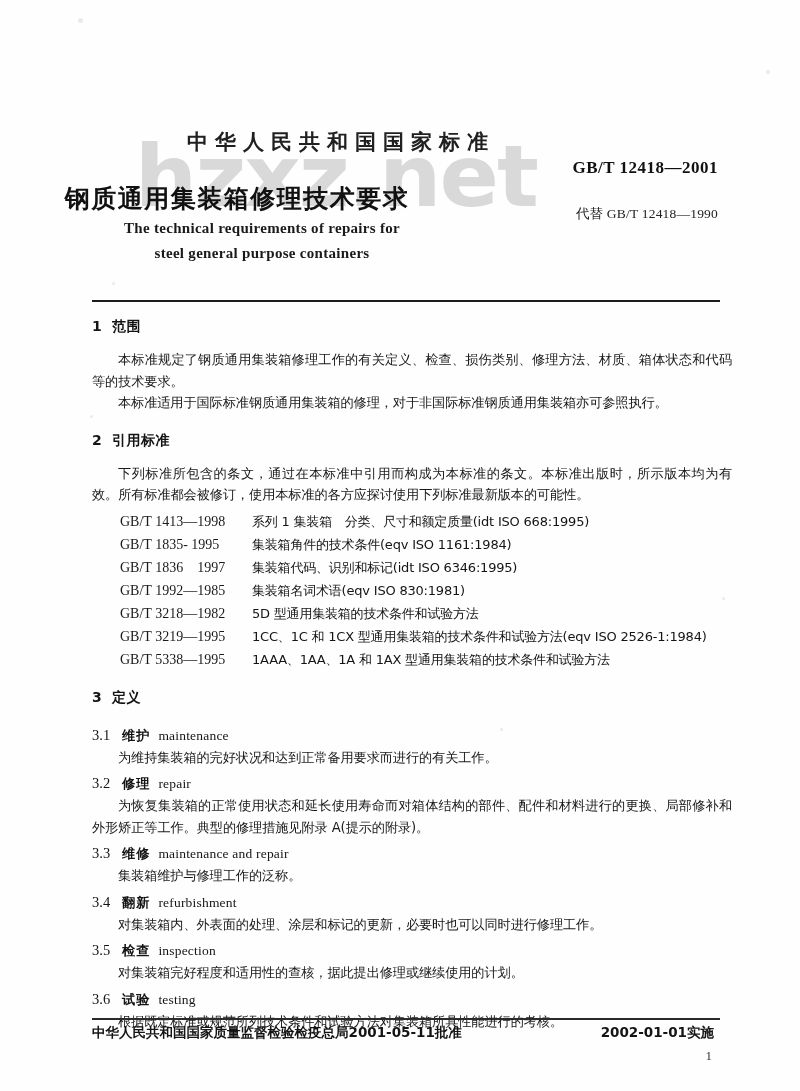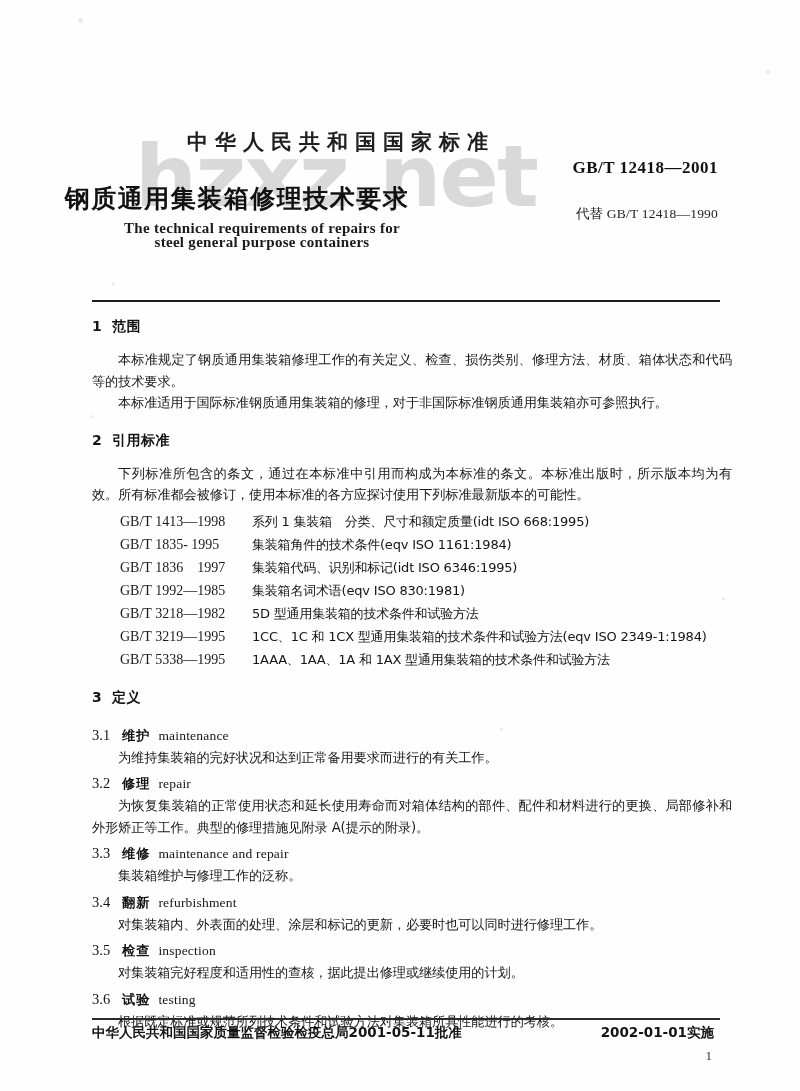--- a/index.html
+++ b/index.html
@@ -110,21 +110,21 @@
     text-align: center;
     padding-right: 190px;
     box-sizing: border-box;
     font-family: "Liberation Serif", serif;
     font-size: 15px;
     font-weight: 700;
     letter-spacing: .3px;
     color: #1a1a1a;
   }
   .hdr-en1 { top: 220px; }
-  .hdr-en2 { top: 234px; }
+  .hdr-en2 { top: 245px; }
 
   .rule {
     position: absolute;
     left: 86px;
     top: 300px;
     width: 628px;
     height: 2px;
     background: #1d1d1d;
   }
 
@@ -317,21 +317,21 @@
         <div class="std-row">
           <span class="std-code">GB/T 1992—1985</span>
           <span class="std-title">集装箱名词术语(eqv ISO 830:1981)</span>
         </div>
         <div class="std-row">
           <span class="std-code">GB/T 3218—1982</span>
           <span class="std-title">5D 型通用集装箱的技术条件和试验方法</span>
         </div>
         <div class="std-row">
           <span class="std-code">GB/T 3219—1995</span>
-          <span class="std-title">1CC、1C 和 1CX 型通用集装箱的技术条件和试验方法(eqv ISO 2349-1:1984)</span>
+          <span class="std-title">1CC、1C 和 1CX 型通用集装箱的技术条件和试验方法(eqv ISO 2526-1:1984)</span>
         </div>
         <div class="std-row">
           <span class="std-code">GB/T 5338—1995</span>
           <span class="std-title">1AAA、1AA、1A 和 1AX 型通用集装箱的技术条件和试验方法</span>
         </div>
       </div>
 
       <div class="gap-l"></div>
 
       <div class="sec-head">

